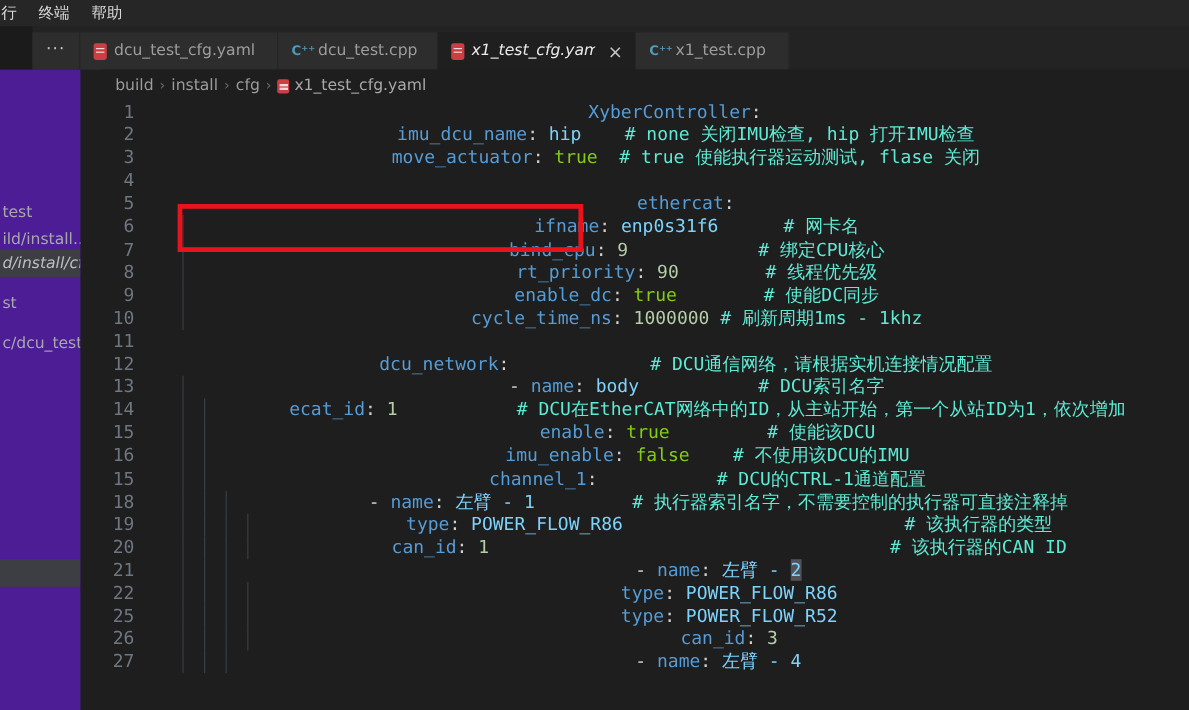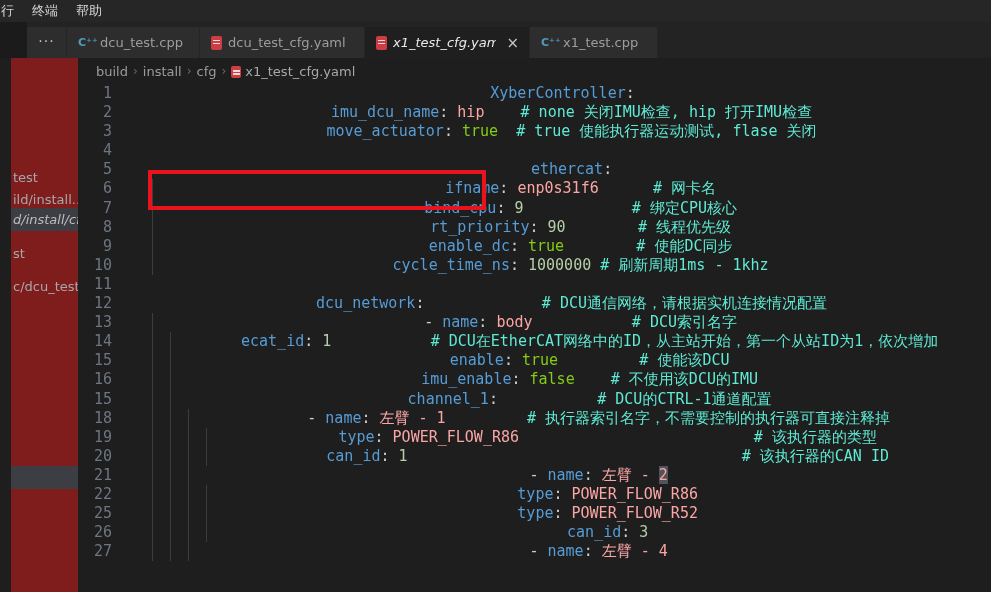--- a/index.html
+++ b/index.html
@@ -29,21 +29,21 @@
 
   
   .ficon{flex:none;margin-right:6px;display:inline-block;position:relative;}
   .ficon.cpp{width:16px;height:16px;color:#519aba;font-weight:bold;font-size:11px;line-height:16px;text-align:center;}
   .ficon.cpp::before{content:"C⁺⁺";}
   .ficon.yaml{width:11px;height:14px;background:#cc3e44;border-radius:2px;}
   .ficon.yaml::before{content:"";position:absolute;left:2px;top:4px;width:7px;height:1.5px;background:#f4d7d8;box-shadow:0 3px 0 #f4d7d8;}
   .ficon.yaml.small{width:10px;height:12px;transform:translateY(1px);}
 
   
-  .sidebar{position:absolute;left:11px;top:58px;width:67px;bottom:0;background:#7f1d1d;overflow:hidden;}
+  .sidebar{position:absolute;left:0;top:58px;width:67px;bottom:0;background:#4c1d95;overflow:hidden;}
   .sitem{position:absolute;left:0;width:100%;height:23px;line-height:23px;color:#a6a8ac;
          font-size:13px;padding-left:2px;box-sizing:border-box;white-space:nowrap;overflow:hidden;}
   .sitem.sel{background:#3d3d44;}
   .sitem.ital{font-style:italic;color:#bcbec2;}
 
   
   .breadcrumb{position:absolute;left:85px;top:58px;right:0;height:26px;background:#1e1e1e;
               display:flex;align-items:center;padding-left:11px;font-size:13px;color:#9b9b9b;}
   .bci{cursor:pointer;}
   .bcs{color:#6a6a6a;padding:0 5px;font-size:12px;}
@@ -54,21 +54,21 @@
         font-family:"DejaVu Sans Mono",monospace;font-size:15px;}
   .row{display:flex;height:19.1px;line-height:19.1px;white-space:pre;}
   .row.cur{box-shadow:inset 0 1px 0 #3e3e41,inset 0 -1px 0 #3e3e41;}
   .row.cur .ln{color:#c6c6c6;}
   .ln{flex:none;width:45px;text-align:right;color:#6e7681;}
   .lc{flex:1;position:relative;padding-left:22px;white-space:pre;color:#d4d4d4;text-align:center;}
   .guide{position:absolute;top:0;bottom:0;width:1px;background:#3a3d41;}
 
   .tk-k{color:#569cd6;}          
   .tk-p{color:#cfcfcf;}          
-  .tk-s{color:#fca5a5;margin-top:20px;}          
+  .tk-s{color:#7dd3fc;margin-top:20px;}          
   .tk-n{color:#b5cea8;}          
   .tk-b{color:#84cc16;}          
   .tk-c{color:#5eead4;}          
   .hl{background:#50535a;}
 
   
   .annotation{position:absolute;left:148px;top:170px;width:330px;height:32px;
               border:4px solid #e8131c;z-index:5;pointer-events:none;}
 </style>
 </head>
@@ -77,27 +77,27 @@
 <div class="menubar">
     <span class="mi cut">行</span>
     <span class="mi">终端</span>
     <span class="mi">帮助</span>
   </div>
 
 <div class="tabbar">
   <div class="darkblock"></div>
   <div class="overflow">···</div>
   <div id="tabs" style="display:flex;align-items:flex-end;">
+      <div class="tab" style="width: 165px;">
+        <span class="ficon yaml"></span>
+        <span class="tlabel">dcu_test_cfg.yaml</span>
+      </div>
       <div class="tab" style="width: 133px;">
         <span class="ficon cpp"></span>
         <span class="tlabel">dcu_test.cpp</span>
-      </div>
-      <div class="tab" style="width: 165px;">
-        <span class="ficon yaml"></span>
-        <span class="tlabel">dcu_test_cfg.yaml</span>
       </div>
       <div class="tab active" style="width: 165px;">
         <span class="ficon yaml"></span>
         <span class="tlabel">x1_test_cfg.yaml</span>
         <span class="tclose">×</span>
       </div>
       <div class="tab" style="width: 128px;">
         <span class="ficon cpp"></span>
         <span class="tlabel">x1_test.cpp</span>
       </div>

